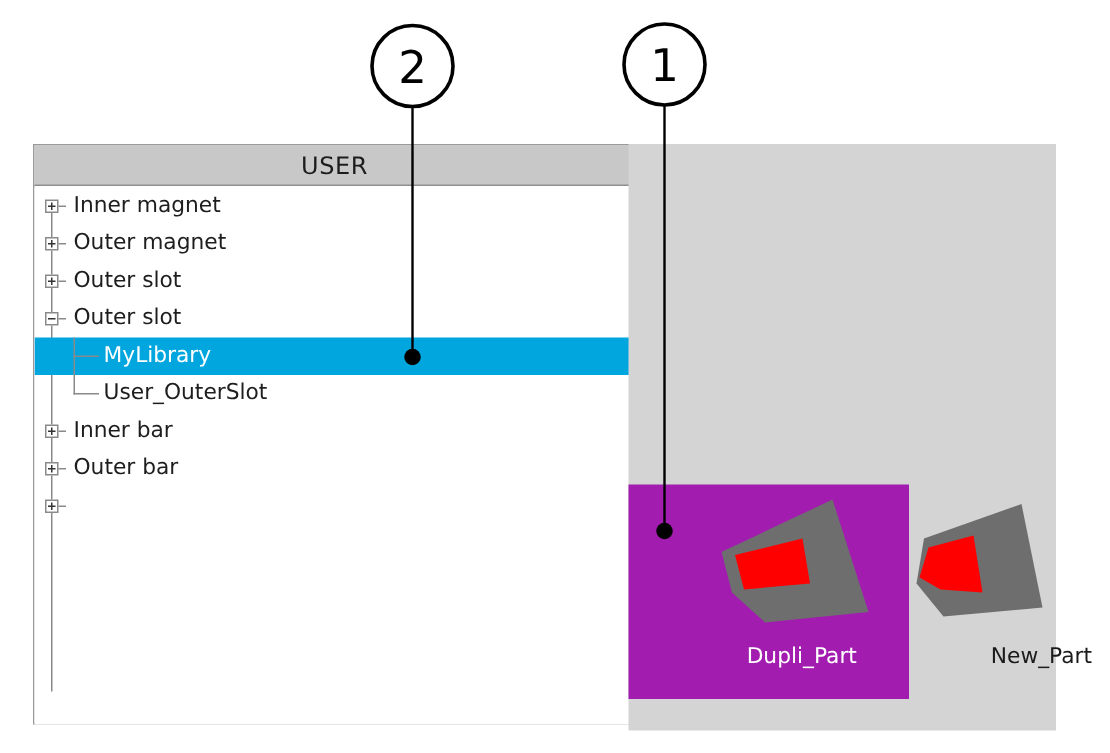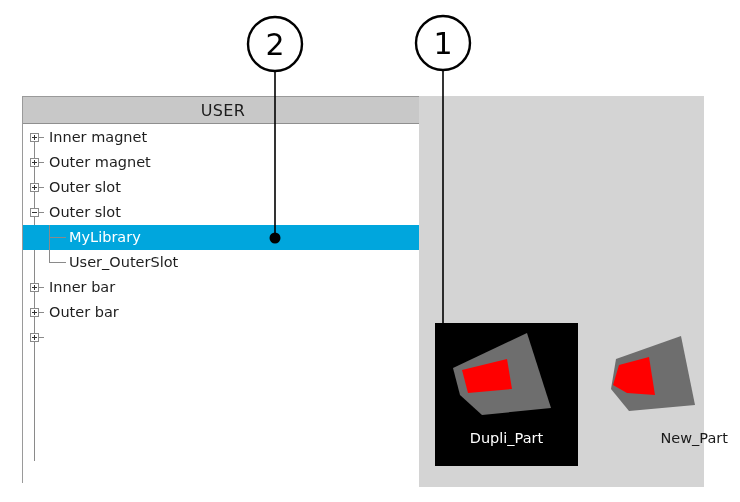--- a/index.html
+++ b/index.html
@@ -67,21 +67,21 @@
 
   
   #gallery-panel{
     position:absolute;left:419px;top:96px;width:285px;height:391px;
     background:#d4d4d4;
   }
   .tile{
     position:absolute;width:143px;height:143px;
     display:flex;flex-direction:column;align-items:center;justify-content:flex-start;
   }
-  #tile-dupli{left:16px;top:227px;background:#000000;}
+  #tile-dupli{left:0;top:227px;background:#a21caf;padding-left:44px;}
   #tile-new{left:166px;top:227px;background:transparent;align-items:flex-end;}
   .thumb{position:relative;width:143px;height:105px;}
   .tile-label{
     font-size:14.5px;color:#1b1b1b;line-height:16px;margin-top:2px;
   }
   #tile-dupli .tile-label{color:#ffffff;}
 
   
   svg.overlay{position:absolute;left:0;top:0;width:740px;height:502px;pointer-events:none;}
   .cnum{font-family:"DejaVu Sans","Liberation Sans",sans-serif;font-size:30px;fill:#000;}

